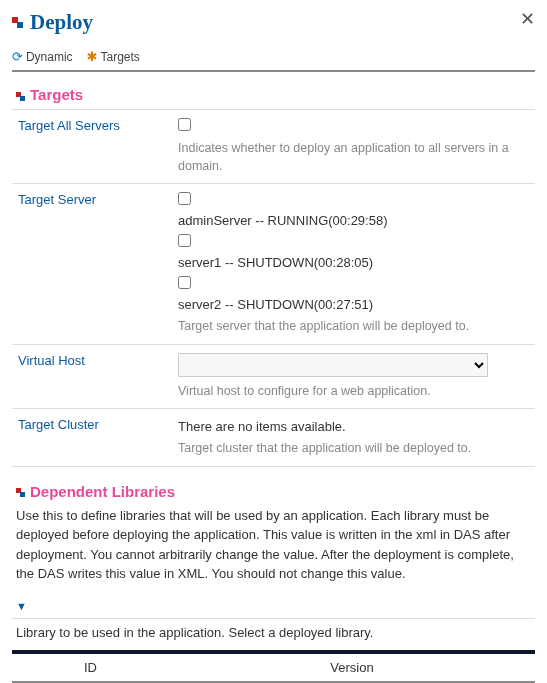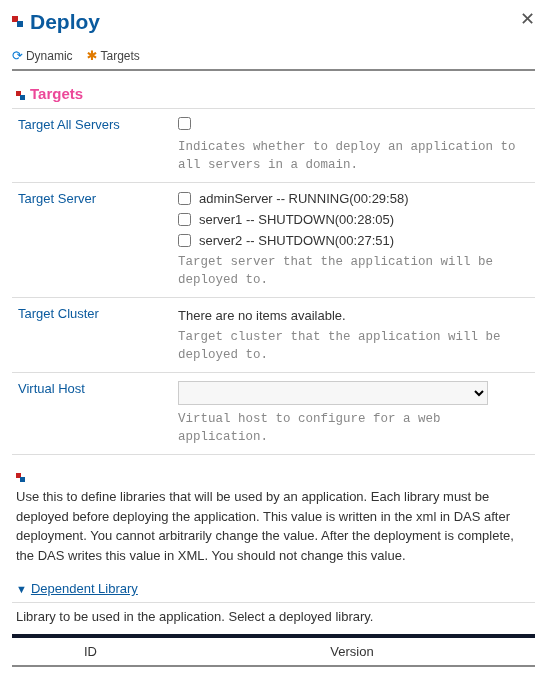--- a/index.html
+++ b/index.html
@@ -24,20 +24,21 @@
     }
     .title-icon {
       width: 12px;
       height: 12px;
       display: inline-block;
     }
     .page-title {
       font-size: 21px;
       font-weight: bold;
       color: #0a5a9e;
+      font-family: Liberation Serif, serif;
     }
     .close-btn {
       font-size: 18px;
       color: #555;
       cursor: pointer;
       line-height: 1;
     }
     .legend-row {
       display: flex;
       align-items: center;
@@ -90,27 +91,26 @@
       padding-top: 10px;
     }
     .form-value {
       color: #333;
     }
     .help-text {
       color: #888;
       font-size: 12.5px;
       margin-top: 6px;
       line-height: 1.4;
-      font-family: Liberation Mono, monospace;
     }
     .checkbox-row {
       display: flex;
-      align-items: center;
       gap: 8px;
       margin-bottom: 6px;
+      flex-direction: column;
     }
     input[type="checkbox"] {
       width: 13px;
       height: 13px;
     }
     .select-wrap {
       position: relative;
       width: 310px;
     }
     select {
@@ -234,56 +234,56 @@
         <span>server1 -- SHUTDOWN(00:28:05)</span>
       </div>
       <div class="checkbox-row">
         <input type="checkbox" style="">
         <span>server2 -- SHUTDOWN(00:27:51)</span>
       </div>
       <div class="help-text">Target server that the application will be deployed to.</div>
     </td>
   </tr>
   <tr>
-    <td class="form-label">Target Cluster</td>
-    <td class="form-value">
-      <div style="margin-top:2px;">There are no items available.</div>
-      <div class="help-text">Target cluster that the application will be deployed to.</div>
-    </td>
-  </tr>
-  <tr>
     <td class="form-label">Virtual Host</td>
     <td class="form-value">
       <div class="select-wrap">
         <select>
           <option></option>
         </select>
       </div>
       <div class="help-text">Virtual host to configure for a web application.</div>
+    </td>
+  </tr>
+  <tr>
+    <td class="form-label">Target Cluster</td>
+    <td class="form-value">
+      <div style="margin-top:2px;">There are no items available.</div>
+      <div class="help-text">Target cluster that the application will be deployed to.</div>
     </td>
   </tr>
 </tbody>
   </table>
 
 <div class="section-gap"></div>
 
 <div class="section-title-row">
   <span class="section-flag">
     <svg width="10" height="10" viewBox="0 0 10 10">
       <rect x="0" y="0" width="5" height="5" fill="#c62020"></rect>
       <rect x="4" y="4" width="5" height="5" fill="#0a5a9e"></rect>
     </svg>
   </span>
+  <span class="section-title">Dependent Libraries</span>
 </div>
 
 <div class="section-desc">Use this to define libraries that will be used by an application. Each library must be deployed before deploying the application. This value is written in the xml in DAS after deployment. You cannot arbitrarily change the value. After the deployment is complete, the DAS writes this value in XML. You should not change this value.</div>
 
 <div class="sub-link-row">
   <span class="caret-down">▼</span>
-  <span style="text-decoration: underline;">Dependent Library</span>
 </div>
 
 <div class="sub-desc">Library to be used in the application. Select a deployed library.</div>
 
 <table class="lib-table">
   <thead>
     <tr>
       <th style="width:30%;">ID</th>
       <th>Version</th>
     </tr>

